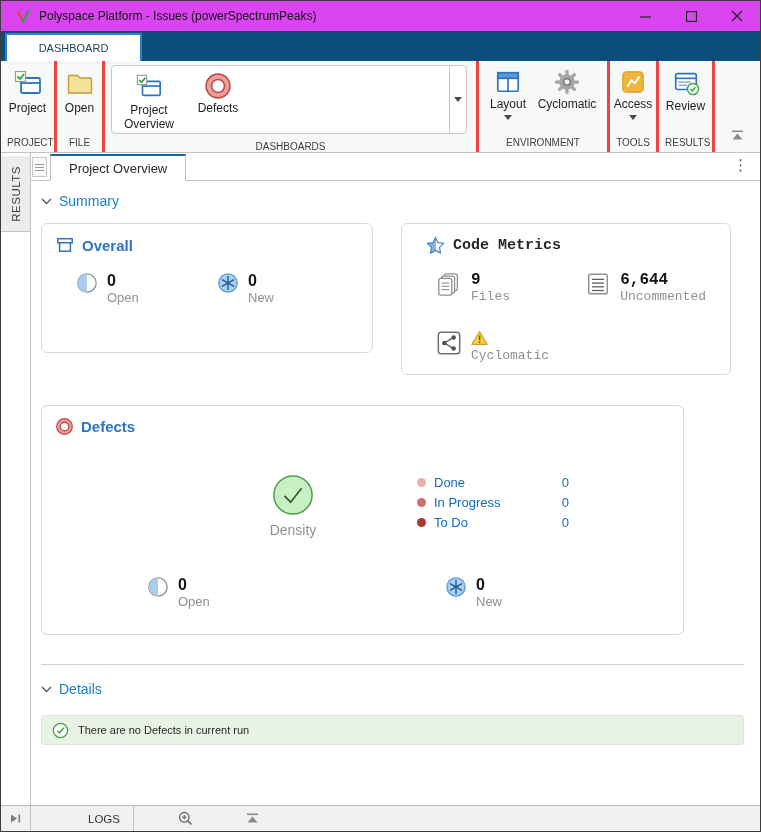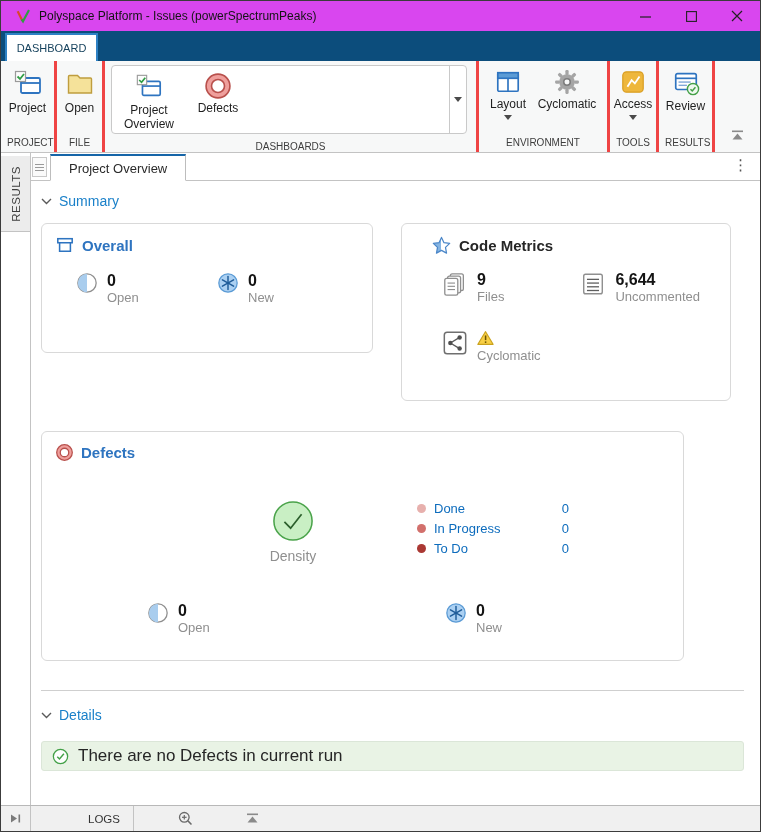--- a/index.html
+++ b/index.html
@@ -9,21 +9,21 @@
     width:761px; height:832px; border:1px solid #3c3c3c;
     display:flex; flex-direction:column; background:#fff; overflow:hidden;
     position:relative;
   }
   
   .titlebar { height:30px; background:#d946ef; display:flex; align-items:center; padding-left:14px; flex:0 0 auto; }
   .titlebar .title { font-size:12px; color:#141414; margin-left:8px; flex:1; white-space:nowrap; }
   .winbtn { width:46px; height:30px; display:flex; align-items:center; justify-content:center; }
   
   .tabband { height:30px; background:#0c4d7c; display:flex; align-items:flex-end; flex:0 0 auto; }
-  .ribbon-tab { margin-left:4px; width:93px; height:28px; background:#fff; border:2px solid #2e81c4; border-bottom:none;
+  .ribbon-tab { margin-left:4px; width:137px; height:28px; background:#fff; border:2px solid #2e81c4; border-bottom:none;
     display:flex; align-items:center; justify-content:center; font-size:11px; color:#17435e; }
   
   .ribbon { height:92px; background:#f7f8f8; border-bottom:1px solid #c3c3c3; display:flex; flex:0 0 auto; position:relative; }
   .rgroup { display:flex; flex-direction:column; border-right:3px solid #ef4444; }
   .rbuttons { flex:1; display:flex; align-items:stretch; padding:2px 2px 0; }
   .rlabel { font-size:10px; color:#3d3d3d; text-align:center; padding:1px 6px 4px; white-space:nowrap; }
   .rbtn { width:50px; display:flex; flex-direction:column; align-items:center; padding-top:6px; gap:3px; cursor:default; }
   .rbtn .lbl { font-size:12px; color:#1f1f1f; text-align:center; line-height:1.15; }
   .gallery { margin:4px 6px 6px; background:#fff; border:1px solid #c9c9c9; border-radius:4px; display:flex; width:356px; }
   .gallery-main { flex:1; display:flex; padding:1px 4px; gap:8px; }
@@ -44,21 +44,21 @@
   .draghandle span { display:block; width:9px; height:1px; background:#9a9a9a; }
   .doctab { height:27px; margin-bottom:-1px; background:#fff; border:1px solid #bdbdbd; border-bottom:1px solid #fff;
     border-top:2px solid #1565a8; padding:0 18px; display:flex; align-items:center; font-size:13px; color:#2b2b2b; }
   .tab-menu { position:absolute; right:12px; top:4px; color:#555; font-size:15px; line-height:1; }
   
   .scrollarea { flex:1; padding:0 16px 0 10px; overflow:hidden; background:#fff; }
   .section-header { display:flex; align-items:center; gap:7px; margin-top:12px; font-size:14px; color:#1a80c9; cursor:default; }
   .cards-row { display:flex; gap:28px; margin-top:14px; align-items:flex-start; }
   .card { border:1px solid #d9d9d9; border-radius:6px; background:#fff; }
   .card-overall { width:332px; height:130px; padding:12px 14px; }
-  .card-metrics { width:330px; height:178px; padding:12px 30px; }
+  .card-metrics { width:330px; height:152px; padding:12px 24px;font-family:Liberation Mono, monospace; }
   .card-defects { width:643px; height:230px; margin-top:30px; padding:12px 14px; position:relative; }
   .card-title { display:flex; align-items:center; gap:8px; font-size:15px; font-weight:bold; }
   .blue-title { color:#2e74c0; } .dark-title { color:#262626; }
   .stat { display:flex; align-items:flex-start; gap:9px; }
   .stat-col { display:flex; flex-direction:column; }
   .stat-value { font-size:16px; font-weight:bold; color:#141414; line-height:1.15; }
   .stat-label { font-size:13px; color:#8f8f8f; line-height:1.25; }
   .overall-row { margin-top:18px; padding-left:20px; display:flex; }
   .overall-row .stat { width:150px; }
   .metrics-row1 { margin-top:16px; padding-left:10px; display:flex; }
@@ -68,21 +68,21 @@
   .density .stat-label { font-size:14px; margin-top:2px; }
   .legend { position:absolute; left:375px; top:66px; }
   .legend-row { display:flex; align-items:center; height:20px; width:152px; cursor:default; }
   .bullet { width:9px; height:9px; border-radius:50%; margin-right:8px; flex:0 0 auto; }
   .legend-label { font-size:13px; color:#0d6cbd; flex:1; }
   .legend-value { font-size:13px; color:#0d6cbd; }
   .ds-open { position:absolute; left:105px; top:170px; }
   .ds-new { position:absolute; left:403px; top:170px; }
   .divider { border-top:1px solid #cfcfcf; margin-top:29px; }
   .banner { margin-top:18px; height:30px; background:#e9f3e5; border:1px solid #dbe6d8; border-radius:3px;
-    display:flex; align-items:center; gap:9px; padding:0 10px; font-size:17px; color:#262626; }
+    display:flex; align-items:center; gap:9px; padding:0 10px; font-size:11px; color:#262626; }
   
   .statusbar { height:26px; border-top:1px solid #b8b8b8; background:#f0f0f0; display:flex; align-items:center; flex:0 0 auto;gap:44px; }
   .sb-expand { width:30px; height:100%; display:flex; align-items:center; justify-content:center; border-right:1px solid #c3c3c3; }
   .sb-logs { padding:0 13px; height:100%; display:flex; align-items:center; border-right:1px solid #c3c3c3; font-size:11.5px; color:#333; }
   .sb-tab { padding:0 12px; font-size:12px; color:#333; flex:1; }
   .sb-icon { margin-right:9px; display:flex; align-items:center; }
 </style>
 </head>
 <body>
 

